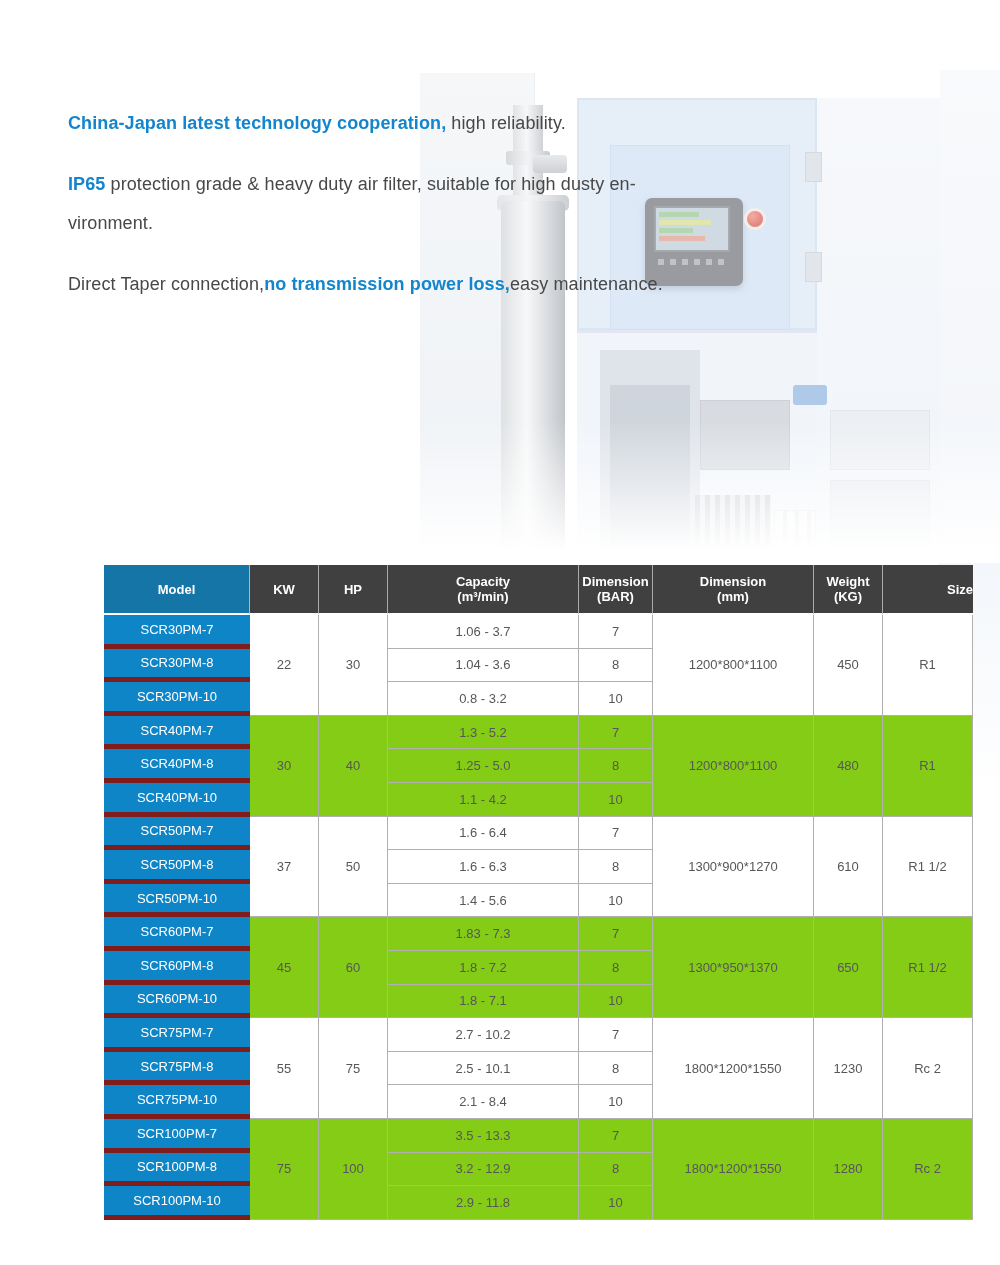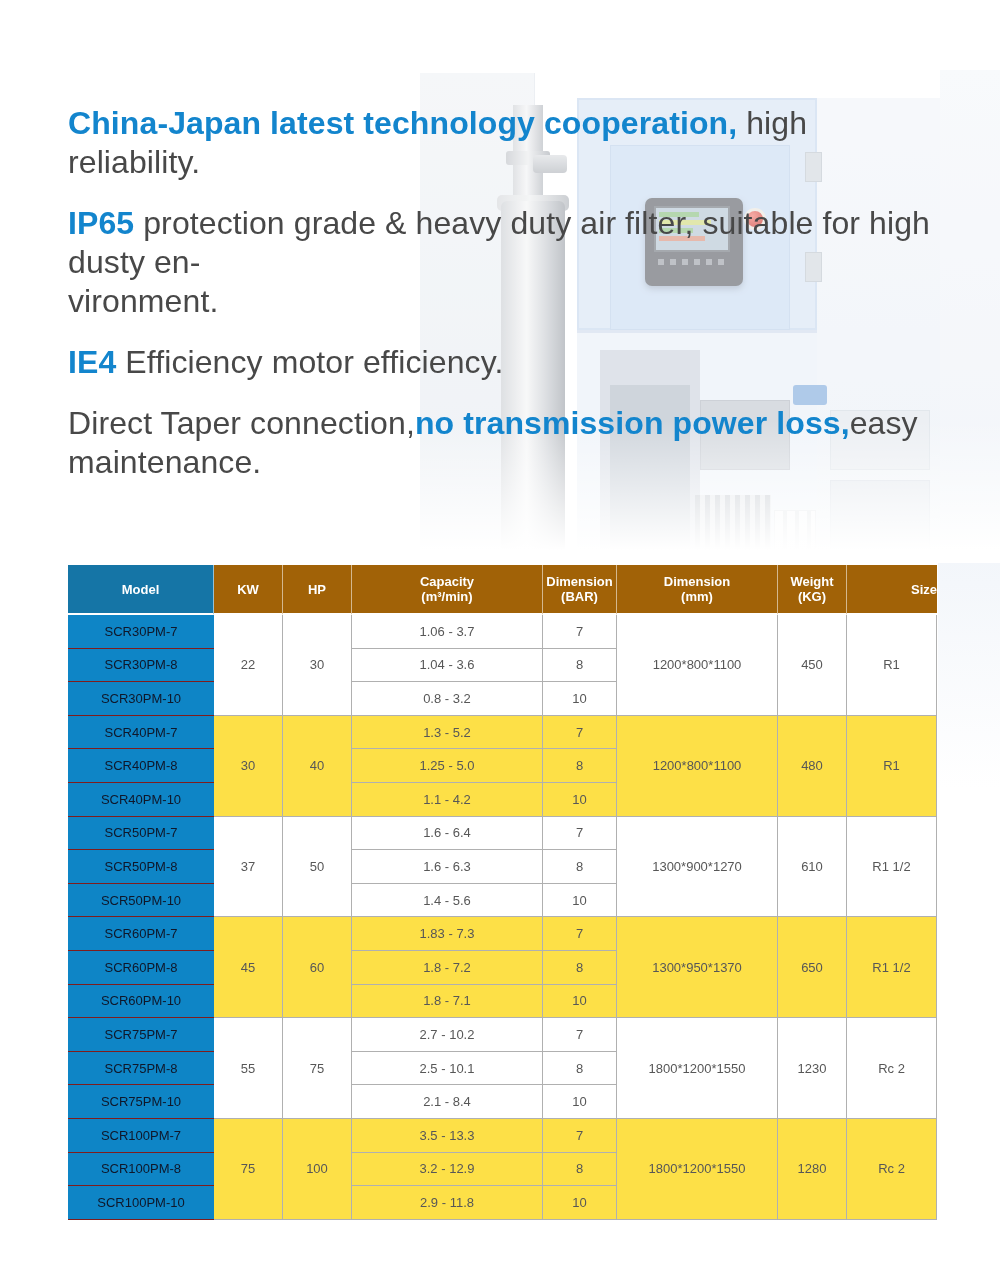--- a/index.html
+++ b/index.html
@@ -35,34 +35,34 @@
   .ph-plugs { left:374px; top:455px; width:42px; height:48px; background:repeating-linear-gradient(90deg,#f4f5f7 0 8px,#c9ced5 8px 12px); border:1px solid #cdd2d8; }
   .ph-rightcol { left:417px; top:43px; width:123px; height:465px; background:linear-gradient(180deg,#f0f4f9,#e6ecf4); }
   .ph-rbox1 { left:430px; top:355px; width:100px; height:60px; background:#dde3eb; border:1px solid #ccd4de; }
   .ph-rbox2 { left:430px; top:425px; width:100px; height:83px; background:#d4dbe5; border:1px solid #c3ccd8; }
   .ph-farright { left:540px; top:15px; width:60px; height:493px; background:linear-gradient(180deg,#f3f6fa,#e9eef5); }
   .photo-fade { position:absolute; left:400px; top:420px; width:600px; height:145px; background:linear-gradient(180deg,rgba(255,255,255,0),#ffffff 90%); }
   .photo-tail { position:absolute; left:938px; top:563px; width:62px; height:225px; background:linear-gradient(180deg,#e9eff7,rgba(255,255,255,0)); opacity:.55; }
 
   
   .features { position:absolute; left:68px; top:104px; width:872px; z-index:5; }
-  .features p { font-size:32px; line-height:39px; color:#484848; margin-bottom:22px; letter-spacing:.1px; }
+  .features p { font-size:18px; line-height:39px; color:#484848; margin-bottom:22px; letter-spacing:.1px; }
   .features .accent { color:#1385cd; font-weight:bold; }
 
   
   .spec-table-wrap { position:absolute; left:68px; top:565px; z-index:5; }
-  table.spec { border-collapse:separate; border-spacing:0; table-layout:fixed; width:869px; }
-  table.spec th { height:50px; background:#a16207; color:#ffffff; font-weight:bold; font-size:13px; line-height:15px;
+  table.spec { border-collapse:separate; border-spacing:0; table-layout:fixed; width:869px;margin-left:36px; }
+  table.spec th { height:50px; background:#404040; color:#ffffff; font-weight:bold; font-size:13px; line-height:15px;
                   border-right:1px solid rgba(255,255,255,.55); border-bottom:2px solid #ffffff; text-align:center; vertical-align:middle; }
   table.spec th:last-child { border-right:none;text-align:right; }
   table.spec th.model-h { background:#1575a6; }
   table.spec td { height:33.6px; text-align:center; vertical-align:middle; font-size:13px; }
-  td.model { background:#0e85c6; color:#0f172a; border-bottom:1px solid #7f1d1d; }
+  td.model { background:#0e85c6; color:#ffffff; border-bottom:5px solid #7f1d1d; }
   td.data  { color:#575757; background:#ffffff; border-right:1px solid #b0b0b0; border-bottom:1px solid #b0b0b0; }
-  tbody.alt td.data { background:#fde047; }
+  tbody.alt td.data { background:#84cc16; }
   .h-sub { font-weight:bold; }
 </style>
 </head>
 <body>
 
 <div class="photo">
   <div class="ph-leftpanel"></div>
   <div class="ph-rightcol"></div>
   <div class="ph-farright"></div>
   <div class="ph-pipe"></div>
@@ -91,21 +91,20 @@
   <div class="ph-plugs"></div>
   <div class="ph-rbox1"></div>
   <div class="ph-rbox2"></div>
 </div>
 <div class="photo-fade"></div>
 <div class="photo-tail"></div>
 
 <div class="features">
   <p><span class="accent">China-Japan latest technology cooperation,</span><span> high reliability.</span></p>
   <p><span class="accent">IP65</span><span> protection grade &amp; heavy duty air filter, suitable for high dusty en-</span><br><span>vironment.</span></p>
-  <p><span class="accent">IE4</span><span> Efficiency motor efficiency.</span></p>
   <p><span>Direct Taper connection,</span><span class="accent">no transmission power loss,</span><span>easy maintenance.</span></p>
 </div>
 
 <div class="spec-table-wrap">
 <table class="spec">
   <colgroup>
     <col style="width:146px">
         <col style="width:69px">
         <col style="width:69px">
         <col style="width:191px">

